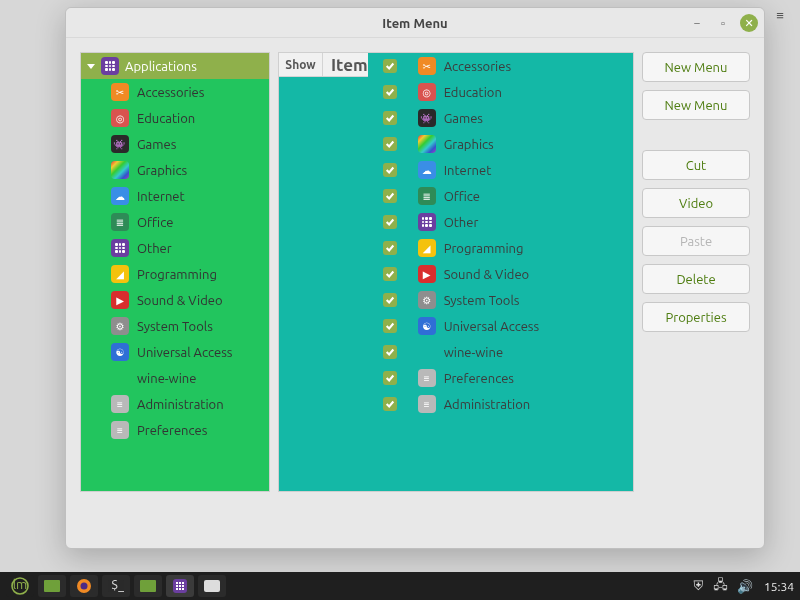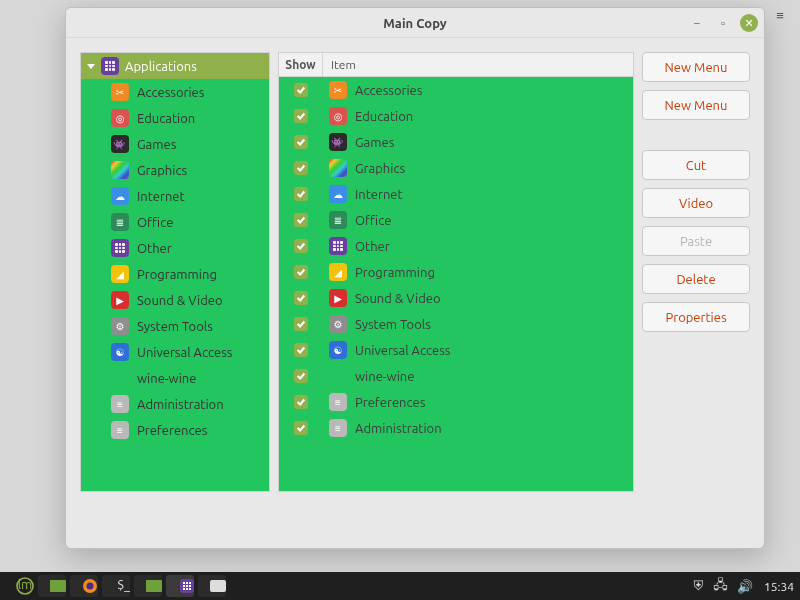--- a/index.html
+++ b/index.html
@@ -24,51 +24,51 @@
 .tree-head{display:flex;align-items:center;gap:6px;padding:4px 6px;background:#8fb04b;color:#fff}
 .tree-head .caret{width:0;height:0;border-left:4px solid transparent;border-right:4px solid transparent;border-top:5px solid #fff}
 .tree-head .hicon{width:18px;height:18px;border-radius:4px;background:#6b3fa0;display:flex;align-items:center;justify-content:center}
 .tree-head .hicon .grid{width:10px;height:10px;display:grid;grid-template-columns:repeat(3,1fr);grid-template-rows:repeat(3,1fr);gap:1px}
 .tree-head .hicon .grid i{background:#fff;border-radius:1px}
 .tree-item{display:flex;align-items:center;gap:8px;padding:4px 6px 4px 30px}
 .tree-item .ti-icon{width:18px;height:18px;border-radius:4px;flex:0 0 18px;display:flex;align-items:center;justify-content:center;font-size:10px;color:#fff}
 .tree-item span.label{color:#333}
 
 
-.listwrap{flex:1;height:100%;background:#22c55e;border:1px solid #cfcfcf;display:flex;flex-direction:column;overflow:hidden}
+.listwrap{flex:1;height:100%;background:#14b8a6;border:1px solid #cfcfcf;display:flex;flex-direction:row;overflow:hidden}
 .listhead{display:flex;height:24px;border-bottom:1px solid #d4d4d4;background:#f1f1f1}
 .listhead .h-show{width:44px;display:flex;align-items:center;justify-content:center;border-right:1px solid #d4d4d4;font-weight:600;font-size:12px;color:#555}
-.listhead .h-item{flex:1;display:flex;align-items:center;padding-left:8px;font-weight:400;font-size:12px;color:#555}
+.listhead .h-item{flex:1;display:flex;align-items:center;padding-left:8px;font-weight:700;font-size:17px;color:#555}
 .rows{flex:1;overflow:auto}
 .row{display:flex;align-items:center;height:26px}
 .row .cshow{width:44px;display:flex;align-items:center;justify-content:center}
 .row .citem{flex:1;display:flex;align-items:center;gap:8px;padding-left:6px}
 .row .r-icon{width:18px;height:18px;border-radius:4px;flex:0 0 18px;display:flex;align-items:center;justify-content:center;font-size:10px;color:#fff}
 .row.selected{background:#8fb04b}
 .row.selected .label{color:#fff}
 .row.highlight{outline:2px solid #d23a2a;outline-offset:-2px}
 .chk{width:14px;height:14px;border-radius:3px;background:#8fb04b;display:flex;align-items:center;justify-content:center}
 .chk svg{width:10px;height:10px;stroke:#fff;stroke-width:2.5;fill:none}
 .spinner{position:relative;width:14px;height:14px}
 .spinner i{position:absolute;left:6px;top:0;width:2px;height:4px;background:#888;border-radius:1px;transform-origin:1px 7px}
 
 
 .btncol{width:108px;display:flex;flex-direction:column;gap:8px}
 .btncol .gap{height:14px}
-.btn{height:30px;background:#f6f6f6;border:1px solid #c8c8c8;border-radius:4px;display:flex;align-items:center;justify-content:center;color:#c2410c;font-size:13px}
+.btn{height:30px;background:#f6f6f6;border:1px solid #c8c8c8;border-radius:4px;display:flex;align-items:center;justify-content:center;color:#4d7c0f;font-size:13px}
 .btn.disabled{color:#b5b5b5}
 
 
 .footer{position:absolute;left:0;right:0;bottom:0;height:56px;display:flex;align-items:center;justify-content:flex-end;gap:10px;padding:0 14px}
 .footer .btn{padding:0 16px;height:32px}
 .footer .btn.hl{outline:2px solid #d23a2a;outline-offset:-1px}
 
 
 .taskbar{position:absolute;left:0;right:0;bottom:0;height:28px;background:#1f1f1f;display:flex;align-items:center;padding:0 6px;gap:4px}
-.taskbar .tb{width:28px;height:22px;border-radius:3px;display:flex;align-items:center;justify-content:flex-end}
+.taskbar .tb{width:28px;height:22px;border-radius:3px;display:flex;align-items:center;justify-content:center}
 .taskbar .tb.app{background:#2b2b2b}
 .taskbar .tb.active{background:#3b3b3b}
 .spacer{flex:1}
 .tray{display:flex;align-items:center;gap:10px;color:#ddd}
 .tray .clock{color:#eee;font-size:12px}
 
 
 .ic-orange{background:#f08a24}
 .ic-red{background:#d9534f}
 .ic-dark{background:#2a2a2a}
@@ -88,21 +88,21 @@
 
 <div class="desktop">
 
   <div class="topbar">
     <span class="tb-icon">✕</span>
     <span class="tb-icon">≡</span>
   </div>
 
   <div class="win">
     <div class="titlebar">
-      <span class="title">Main Copy</span>
+      <span class="title">Item Menu</span>
       <div class="winctrl">
         <span>–</span>
         <span>▫</span>
         <span class="close">✕</span>
       </div>
     </div>
 
     <div class="body">
 
       <div class="tree">

